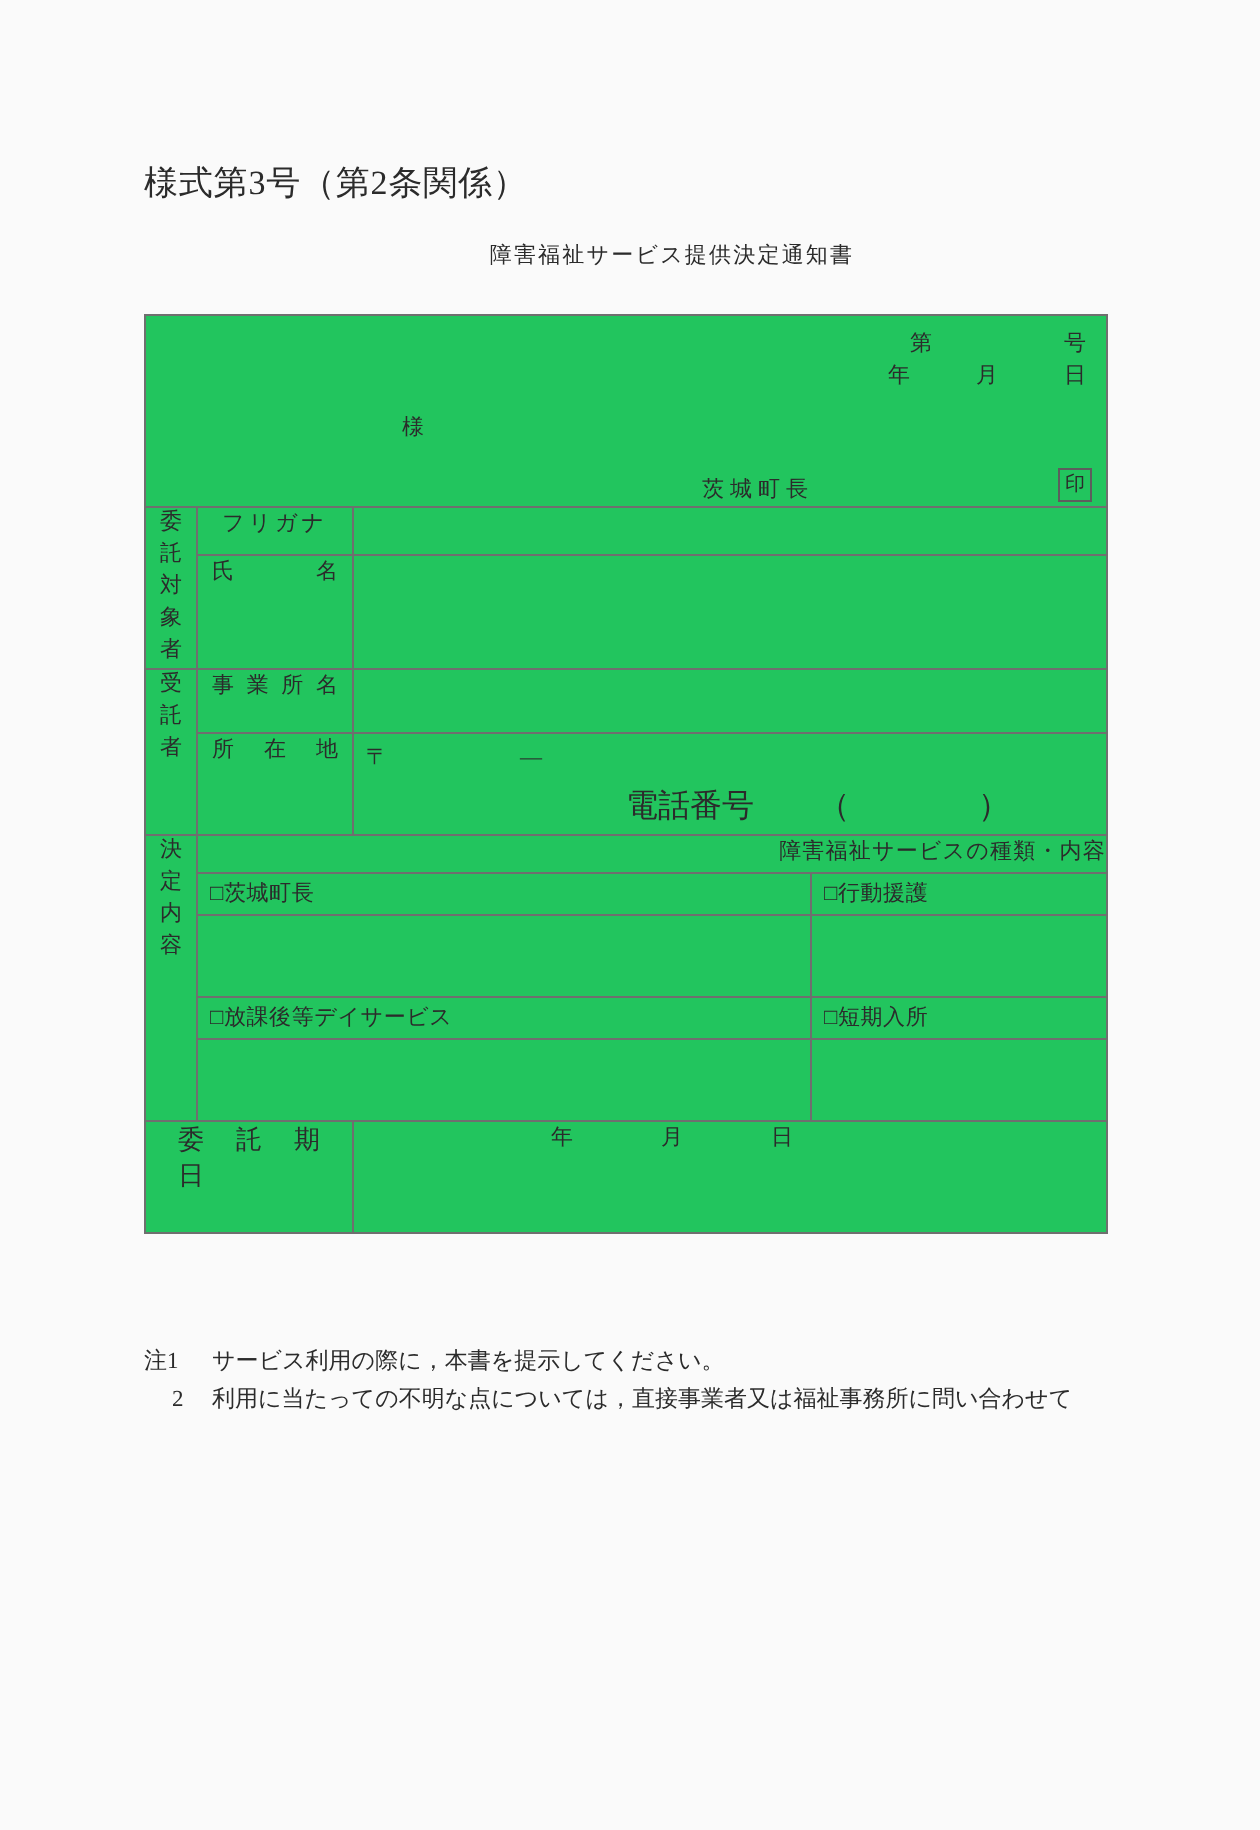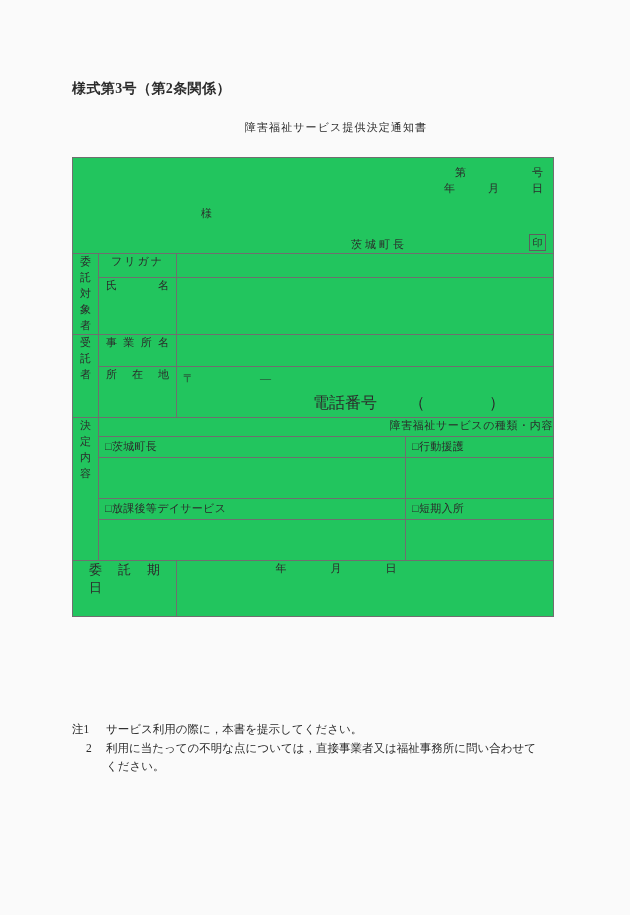--- a/index.html
+++ b/index.html
@@ -18,24 +18,23 @@
   .page {
     position: absolute;
     inset: 0;
   }
 
   
   .form-no {
     position: absolute;
     left: 72px;
     top: 80px;
-    font-size: 14px;
+    font-size: 17px;
     letter-spacing: .4px;
     white-space: nowrap;
-    font-weight: bold;
   }
   .doc-title {
     position: absolute;
     left: 0;
     right: 0;
     top: 120px;
     text-align: center;
     font-size: 11px;
     letter-spacing: 1.1px;
     padding-left: 42px;
@@ -195,21 +194,20 @@
   }
 
   
   .notes {
     position: absolute;
     left: 72px;
     top: 672px;
     width: 500px;
     font-size: 11.5px;
     line-height: 1.62;
-    margin-top: 48px;
   }
   .note {
     display: flex;
     align-items: flex-start;
   }
   .note-mark {
     flex: 0 0 auto;
     width: 34px;
     white-space: pre;
   }
@@ -325,16 +323,15 @@
 
   <div class="notes">
     <div class="note">
       <span class="note-mark">注1</span>
       <span class="note-text">サービス利用の際に，本書を提示してください。</span>
     </div>
     <div class="note">
       <span class="note-mark indent">2</span>
       <span class="note-text">利用に当たっての不明な点については，直接事業者又は福祉事務所に問い合わせて</span>
     </div>
-    <div class="note-cont">ください。</div>
   </div>
 
 </div>
 
 </body></html>

